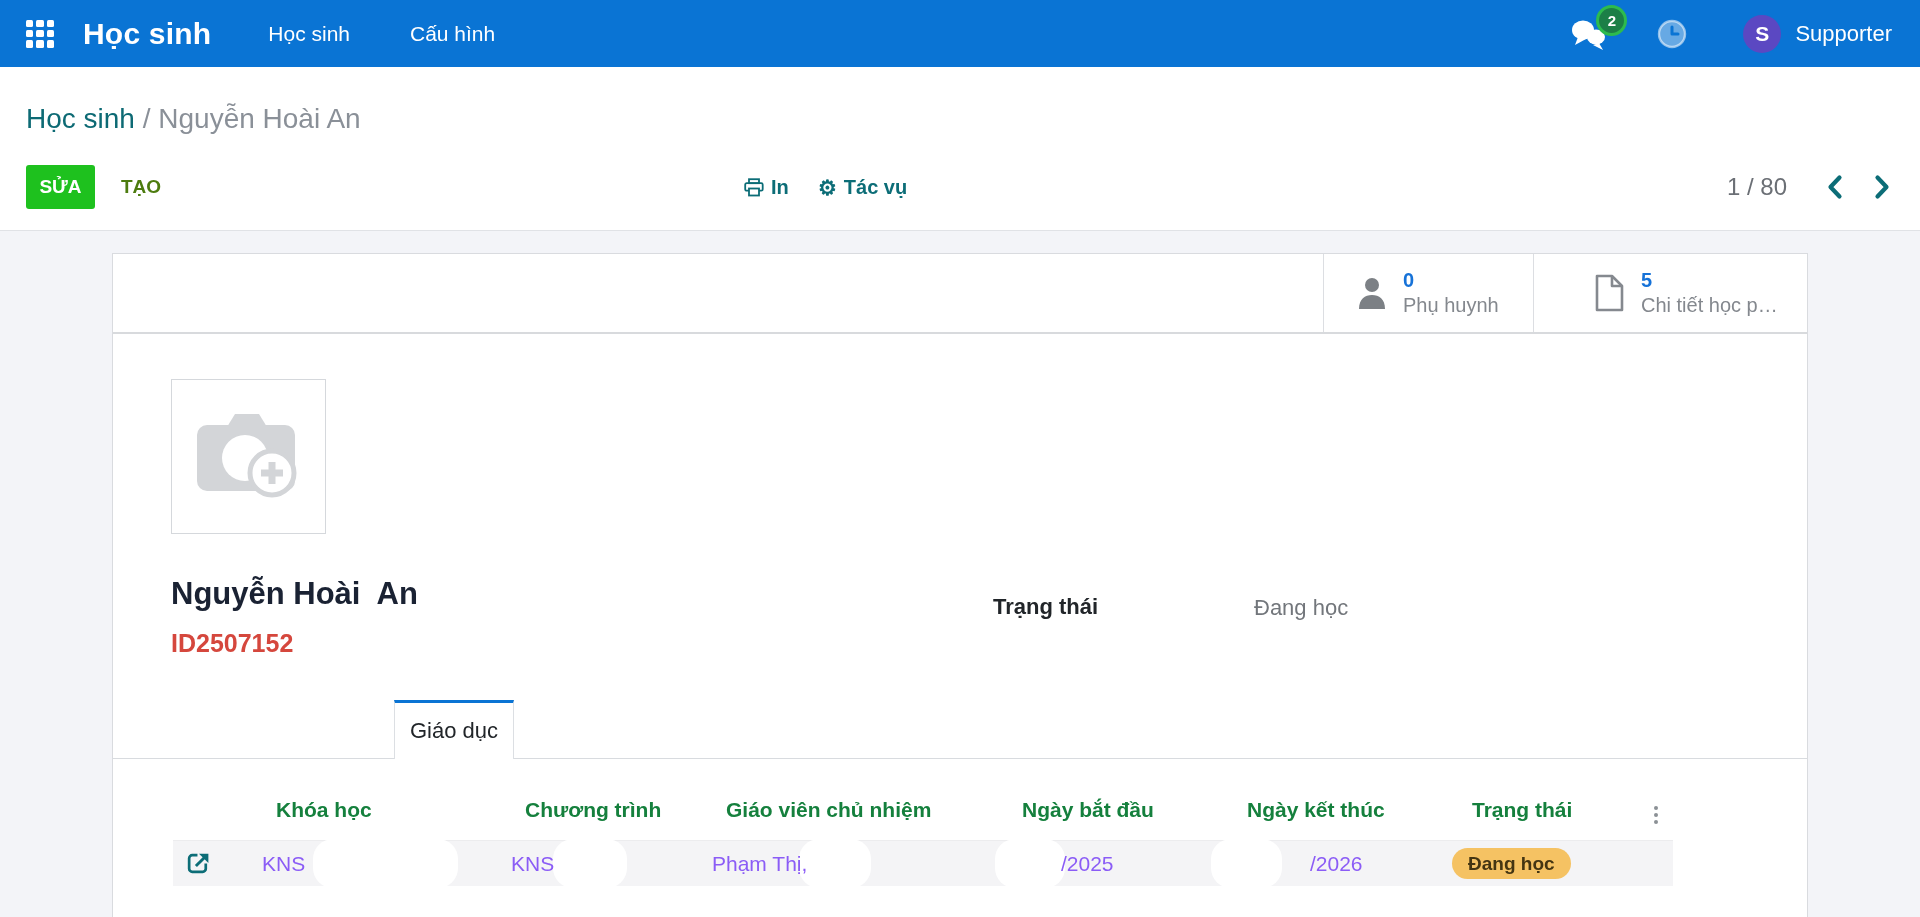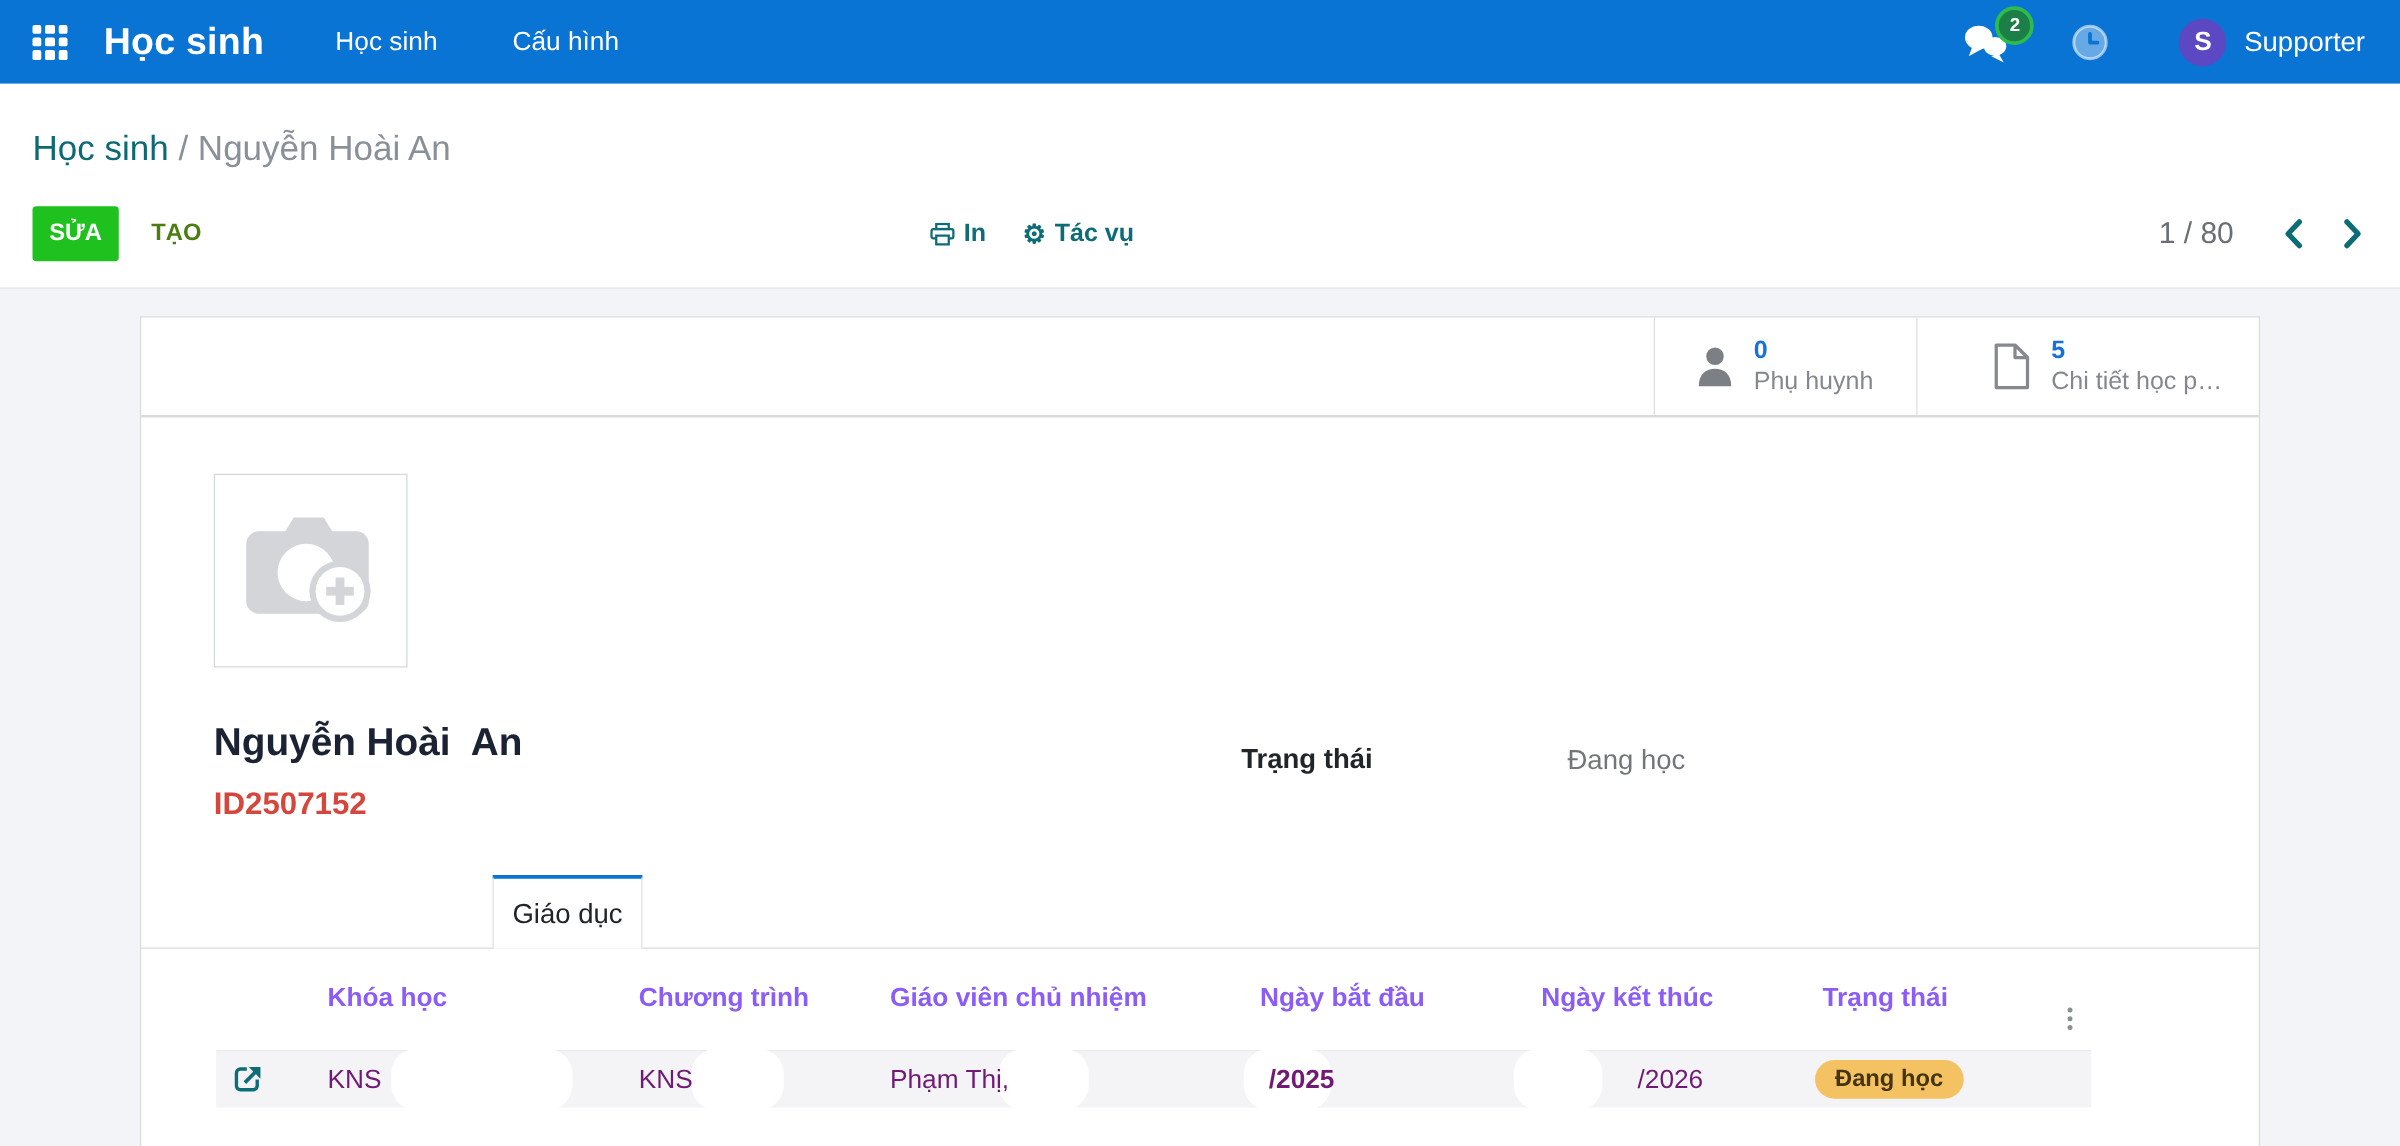--- a/index.html
+++ b/index.html
@@ -74,25 +74,25 @@
   .tabs{position:absolute;left:0;right:0;top:446px;height:58px;border-bottom:1px solid #d8dbdf;}
   .tab{position:absolute;display:flex;align-items:center;justify-content:center;font-size:22px;
        background:#fff;box-sizing:border-box;cursor:pointer;}
   .tab-inactive{left:58px;width:223px;top:2px;bottom:0;border:1px solid #dcdfe3;color:#7d838b;}
   .tab-active{left:281px;width:120px;top:0;bottom:-1px;border-left:1px solid #dcdfe3;
               border-right:1px solid #dcdfe3;border-top:3px solid #0a74d4;color:#212529;z-index:2;}
 
   
   .edu-table{position:absolute;left:60px;top:504px;width:1500px;}
   .thead{position:relative;height:82px;}
-  .th{position:absolute;bottom:29px;font-size:21px;font-weight:bold;color:#8b5cf6;white-space:nowrap;}
+  .th{position:absolute;bottom:18px;font-size:21px;font-weight:bold;color:#15803d;white-space:nowrap;margin-left:14px;}
   .kebab{position:absolute;left:1481px;bottom:16px;display:flex;flex-direction:column;gap:3px;cursor:pointer;}
   .kebab i{width:4px;height:4px;border-radius:50%;background:#8b9095;}
   .trow{position:relative;height:45px;background:#f4f4f6;border-top:1px solid #ececee;cursor:pointer;}
-  .cell{position:absolute;top:0;line-height:45px;font-size:21px;color:#701a75;white-space:nowrap;}
+  .cell{position:absolute;top:0;line-height:45px;font-size:21px;color:#8b5cf6;white-space:nowrap;}
   .row-link{position:absolute;left:12px;top:9px;display:flex;cursor:pointer;}
   .badge-status{position:absolute;left:1279px;top:7px;height:31px;line-height:31px;padding:0 16px;
                 border-radius:16px;background:#f5c263;color:#443512;font-size:19px;font-weight:bold;}
   .blob{position:absolute;top:-2px;height:49px;background:#fff;border-radius:20px;}
 </style>
 </head>
 <body>
 
 <div class="frame">
 
@@ -245,20 +245,20 @@
         <span class="row-link">
           <svg width="27" height="27" viewBox="0 0 26 26">
             <path d="M12 5 H7 a3 3 0 0 0 -3 3 v10 a3 3 0 0 0 3 3 h10 a3 3 0 0 0 3 -3 v-5" fill="none" stroke="#0c6d77" stroke-width="2.6"></path>
             <path d="M10.5 15.5 L20 6" stroke="#0c6d77" stroke-width="2.8"></path>
             <path d="M13.5 3.5 h9 v9 z" fill="#0c6d77"></path>
           </svg>
         </span>
         <span class="cell" style="left:89px;">KNS</span>
         <span class="cell" style="left:338px;">KNS</span>
         <span class="cell" style="left:539px;">Phạm Thị,</span>
-        <span class="cell" style="left:842px;font-weight:bold;">/2025</span>
+        <span class="cell" style="left:888px;">/2025</span>
         <span class="cell" style="left:1114px;margin-left:23px;">/2026</span>
         <span class="badge-status">Đang học</span>
       </div>
     </div>
 
   </div>
 </div>
 
 </body></html>

